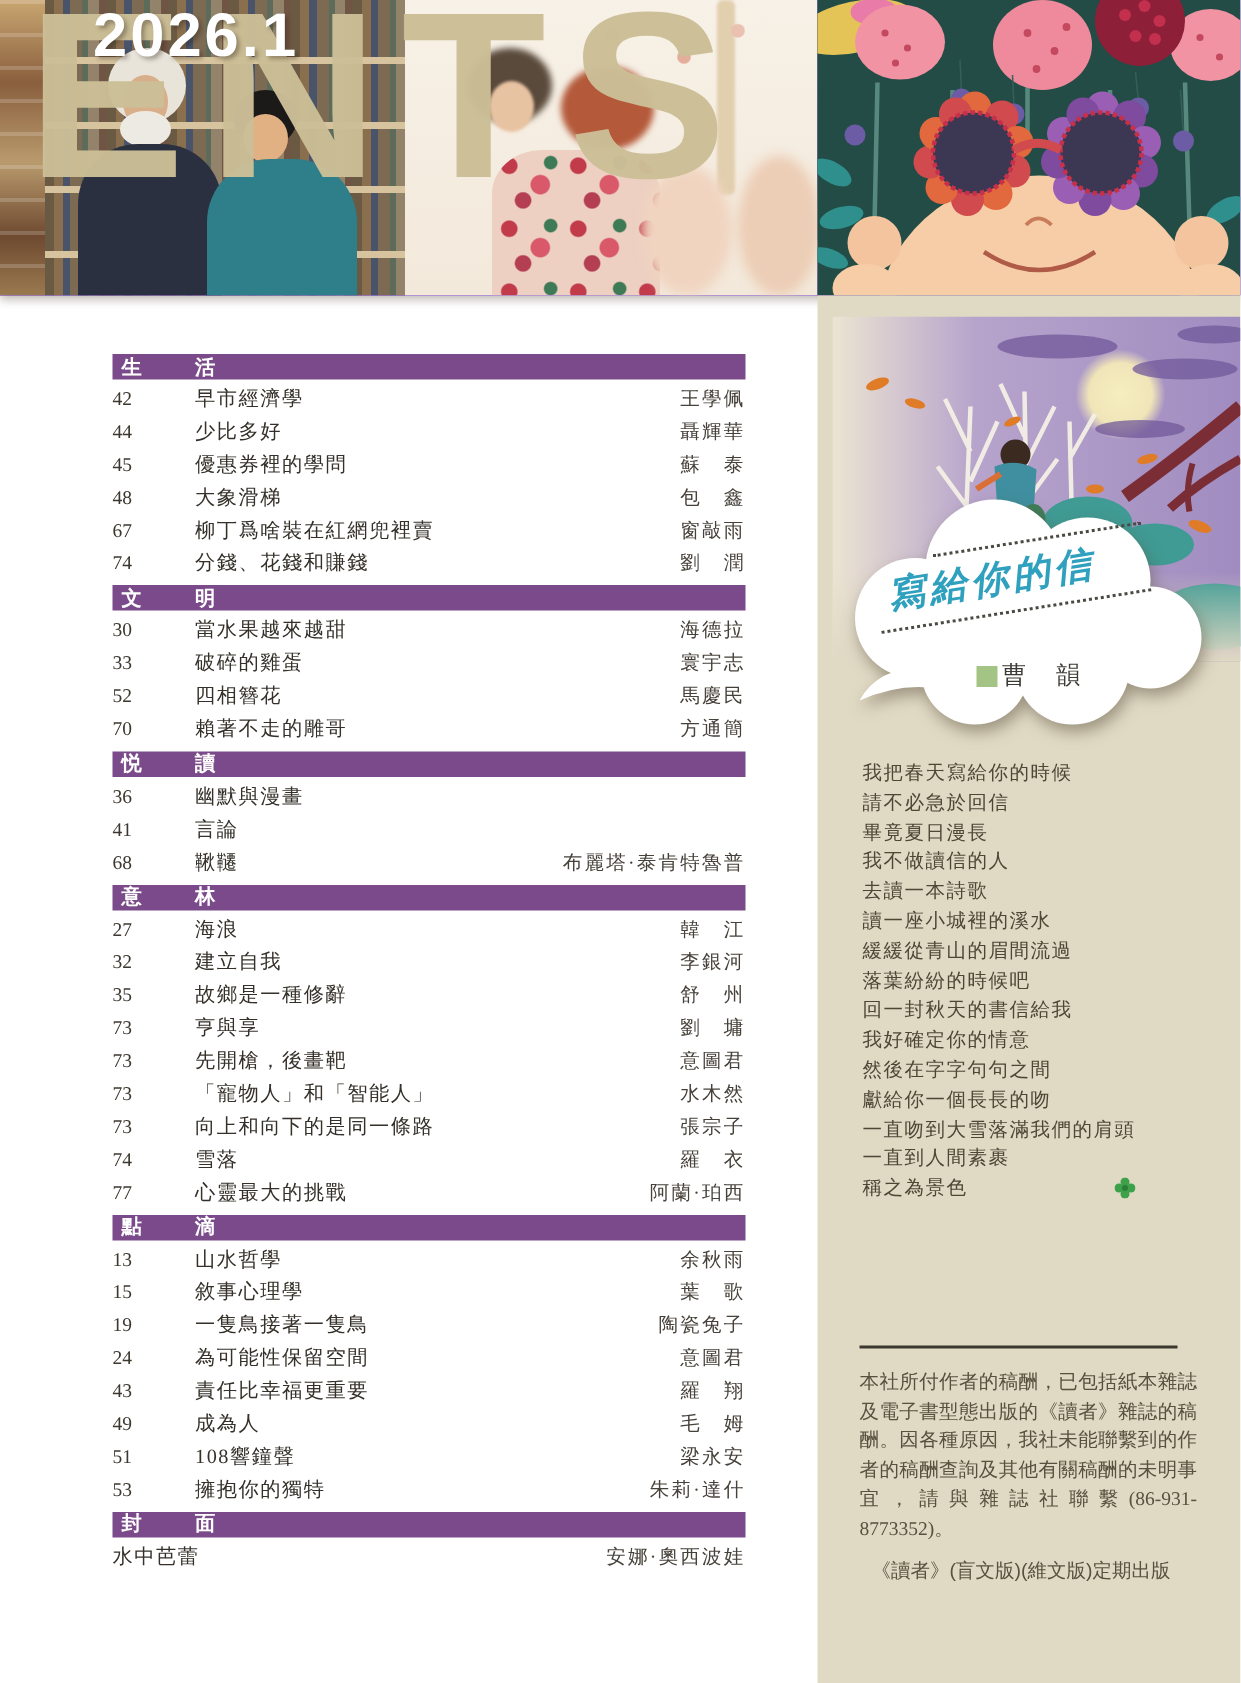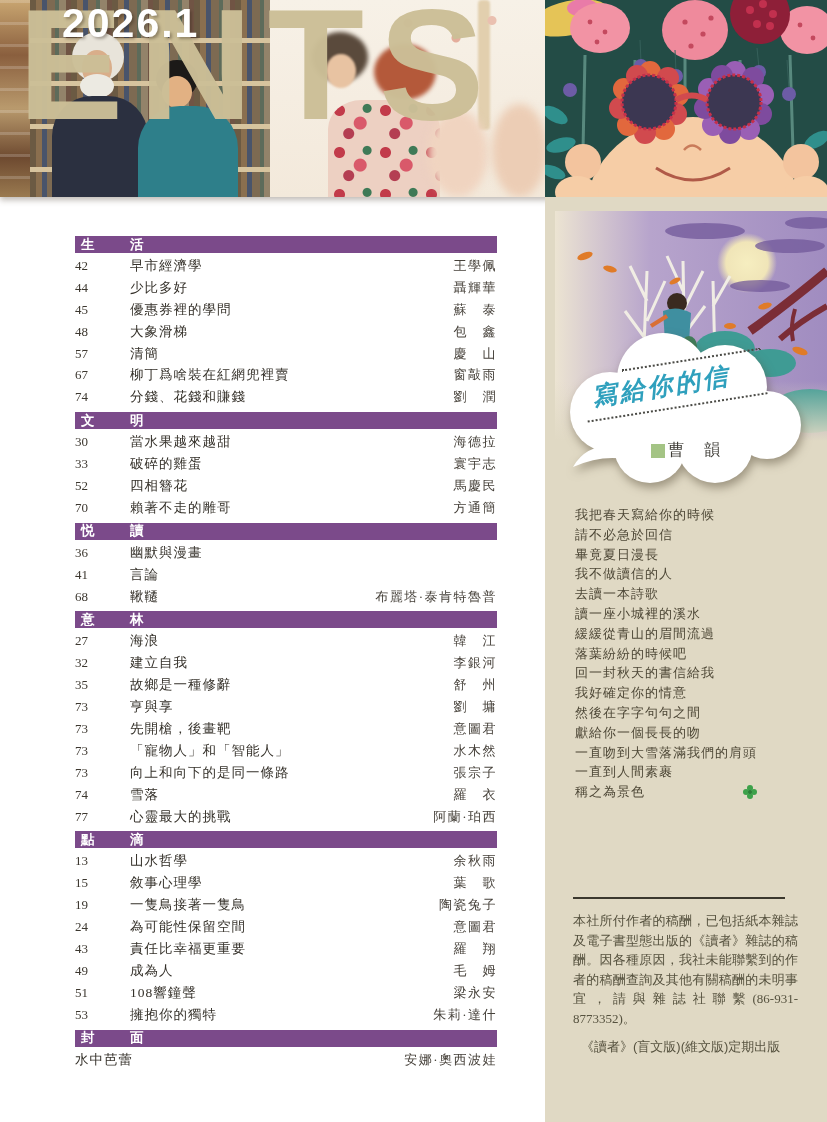--- a/index.html
+++ b/index.html
@@ -211,25 +211,20 @@
         <span class="num">45</span>
         <span class="title">優惠券裡的學問</span>
         <span class="author">蘇　泰</span>
       </div>
       <div class="row">
         <span class="num">48</span>
         <span class="title">大象滑梯</span>
         <span class="author">包　鑫</span>
       </div>
       <div class="row">
-        <span class="num">57</span>
-        <span class="title">清簡</span>
-        <span class="author">慶　山</span>
-      </div>
-      <div class="row">
         <span class="num">67</span>
         <span class="title">柳丁爲啥裝在紅網兜裡賣</span>
         <span class="author">窗敲雨</span>
       </div>
       <div class="row">
         <span class="num">74</span>
         <span class="title">分錢、花錢和賺錢</span>
         <span class="author">劉　潤</span>
       </div>
     </section>

